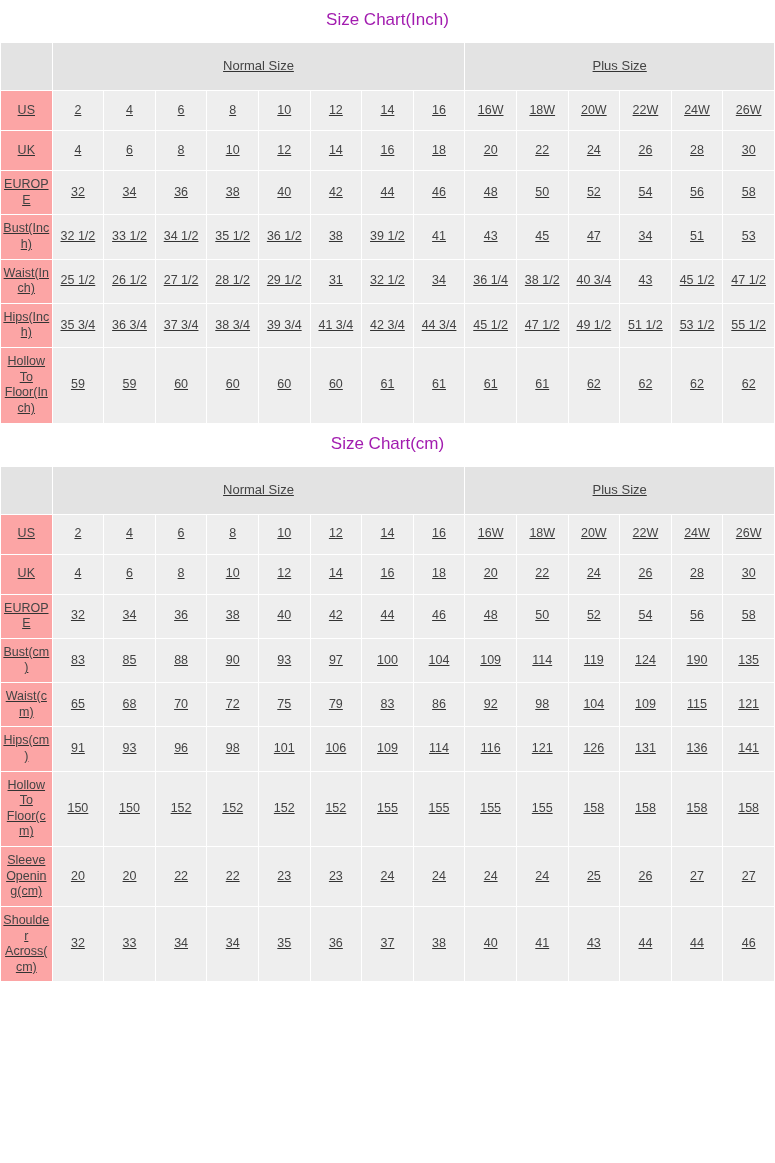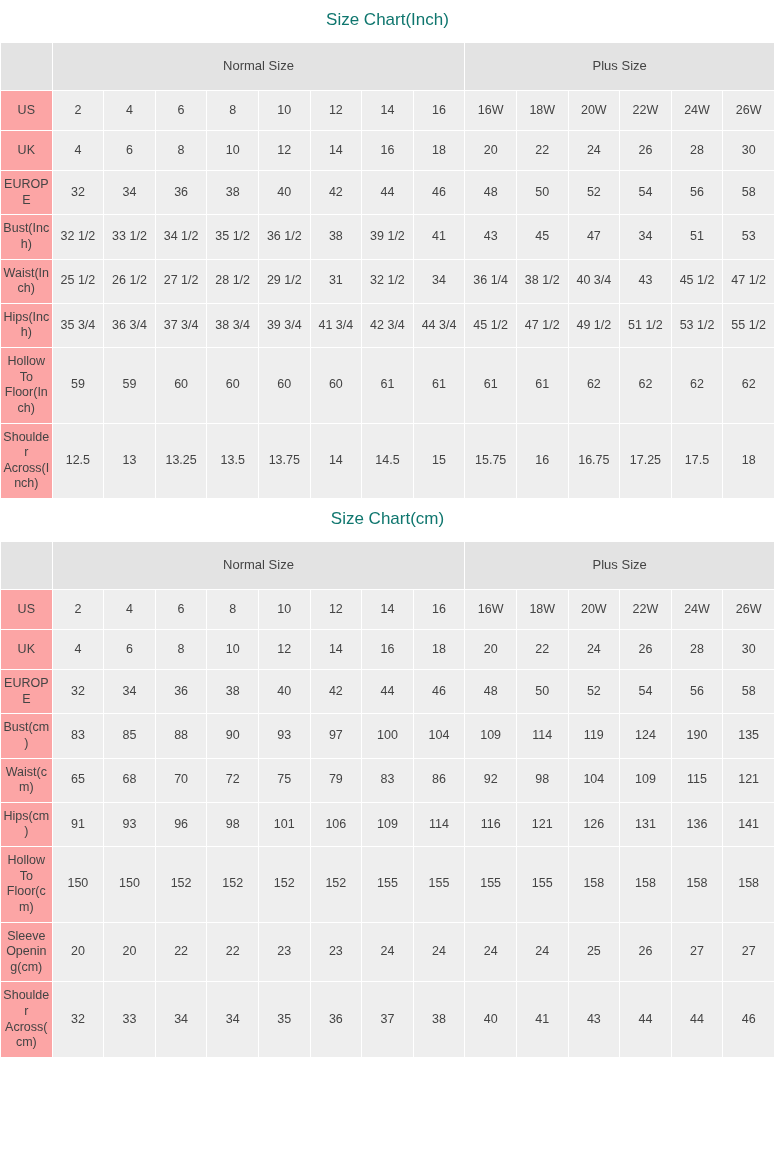--- a/index.html
+++ b/index.html
@@ -13,28 +13,29 @@
     color: #333333;
     -webkit-font-smoothing: antialiased;
   }
   .page {
     width: 775px;
     box-sizing: border-box;
   }
   .chart-title {
     text-align: center;
     font-size: 17px;
-    color: #0f766e;
+    color: #a21caf;
     padding: 10px 0 12px 0;
     background: #ffffff;
   }
   table.size-table {
     border-collapse: collapse;
     width: 775px;
     table-layout: fixed;
+    text-decoration: underline;
   }
   table.size-table td {
     border: 1px solid #ffffff;
     background: #eeeeee;
     text-align: center;
     vertical-align: middle;
     font-size: 12.5px;
     color: #444444;
     padding: 6px 2px;
     line-height: 1.25;
@@ -199,37 +200,20 @@
           <td>61</td>
           <td>61</td>
           <td>61</td>
           <td>62</td>
           <td>62</td>
           <td>62</td>
           <td>62</td>
         </tr>
 
 
-        <tr>
-          <td class="rowhead">Shoulder Across(Inch)</td>
-          <td>12.5</td>
-          <td>13</td>
-          <td>13.25</td>
-          <td>13.5</td>
-          <td>13.75</td>
-          <td>14</td>
-          <td>14.5</td>
-          <td>15</td>
-          <td>15.75</td>
-          <td>16</td>
-          <td>16.75</td>
-          <td>17.25</td>
-          <td>17.5</td>
-          <td>18</td>
-        </tr>
       </tbody>
     </table>
   </div>
 
   <div>
     <div class="chart-title">Size Chart(cm)</div>
     <table class="size-table">
       <tbody>
         <tr class="header-row">
           <td class="corner"></td>

